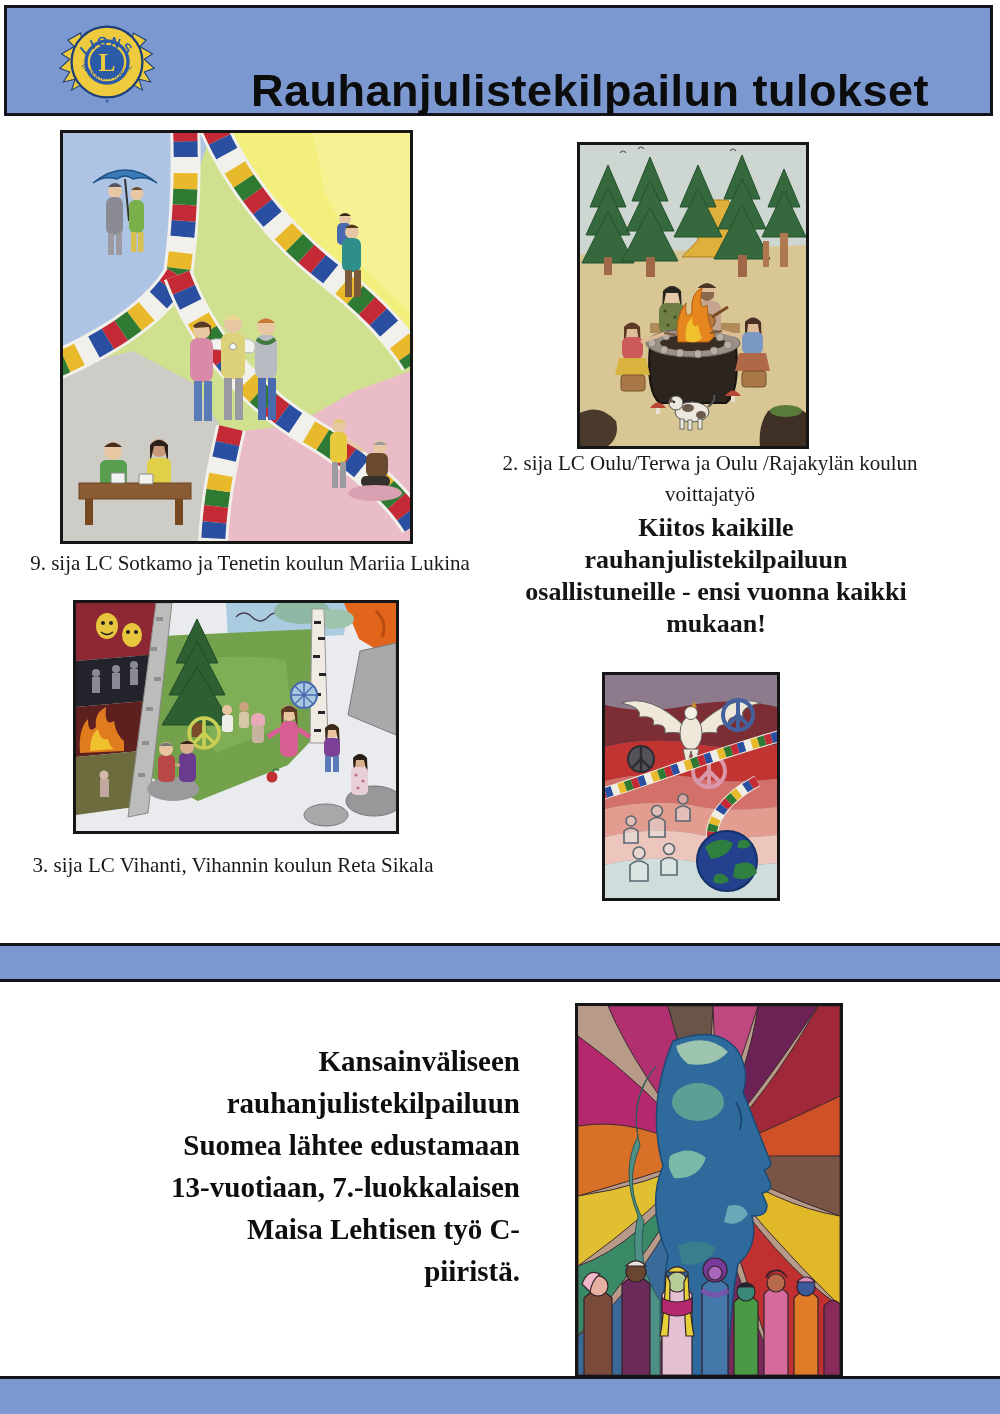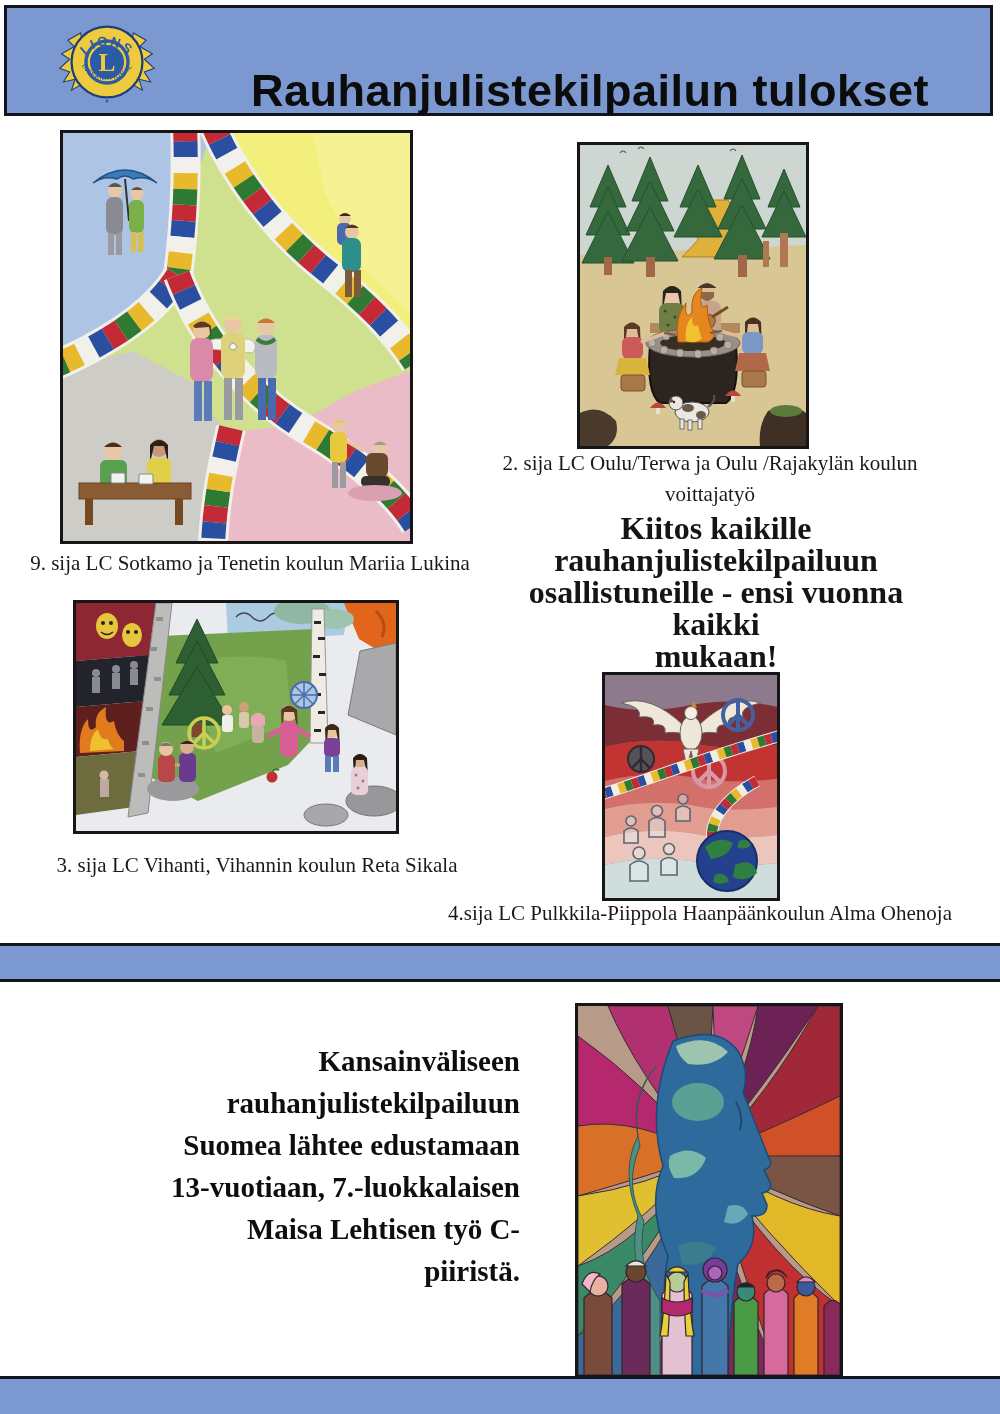--- a/index.html
+++ b/index.html
@@ -12,23 +12,23 @@
   .footer-bar{left:0;top:1376px;width:1000px;height:38px;border-top:3px solid #14141c;box-sizing:border-box;}
   .logo{left:50px;top:8px;width:100px;height:92px;}
   .page-title{left:0;top:0;width:100%;height:105px;display:flex;align-items:center;justify-content:center;
               padding-left:95px;box-sizing:border-box;font-size:45px;font-weight:800;letter-spacing:.5px;color:#0c0c0c;margin-left:44px;}
   figure.art{margin:0;border:3px solid #161616;background:#fff;overflow:hidden;}
   figure.art svg{display:block;width:100%;height:100%;}
   .cap{font-size:21px;color:#1a1a1a;text-align:center;}
   .pre{white-space:pre-line;font-family:Liberation Serif, serif;}
   .cap2{left:495px;top:448px;width:430px;line-height:31px;}
   .cap1{left:20px;top:551px;width:460px;}
-  .cap3{left:13px;top:853px;width:440px;margin-left:24px;}
+  .cap3{left:13px;top:853px;width:440px;}
   .cap4{left:430px;top:901px;width:540px;}
-  .thanks{left:486px;top:512px;width:460px;text-align:center;font-weight:bold;font-size:32px;line-height:32px;color:#151515;}
+  .thanks{left:486px;top:512px;width:460px;text-align:center;font-weight:bold;font-size:26px;line-height:32px;color:#151515;}
   .finalist{left:55px;top:1040px;width:465px;text-align:right;font-weight:bold;font-size:29px;line-height:42px;color:#0e0e0e;}
   
   .rbase{fill:none;stroke:#f2f0ea;stroke-width:30;}
   .rb{fill:none;stroke-width:24;stroke-dasharray:16 64;}
   .c0{stroke:#c32a35;}
   .c1{stroke:#2b4fa0;stroke-dashoffset:-16;}
   .c2{stroke:#f2f0ea;stroke-dashoffset:-32;}
   .c3{stroke:#e8b92a;stroke-dashoffset:-48;}
   .c4{stroke:#2f7a33;stroke-dashoffset:-64;}
   
@@ -494,21 +494,20 @@
           <path d="M44,162 L44,146 Q52,139 60,146 L60,162 Z"></path>
         <circle cx="78" cy="124" r="5"></circle>
           <path d="M71,146 L71,134 Q78,128 85,134 L85,146 Z"></path>
         <circle cx="34" cy="178" r="6"></circle>
           <path d="M25,206 L25,190 Q34,182 43,190 L43,206 Z"></path>
         <circle cx="64" cy="174" r="5.5"></circle>
           <path d="M56,200 L56,186 Q64,179 72,186 L72,200 Z"></path>
       </g>
     </svg>
   </figure>
-  <div class="abs cap cap4 pre">4.sija LC Pulkkila-Piippola Haanpäänkoulun Alma Ohenoja</div>
 
   <div class="abs bar divider-bar"></div>
 
   <div class="abs finalist pre">Kansainväliseen
 rauhanjulistekilpailuun
 Suomea lähtee edustamaan
 13-vuotiaan, 7.-luokkalaisen
 Maisa Lehtisen työ C-
 piiristä.</div>
 

